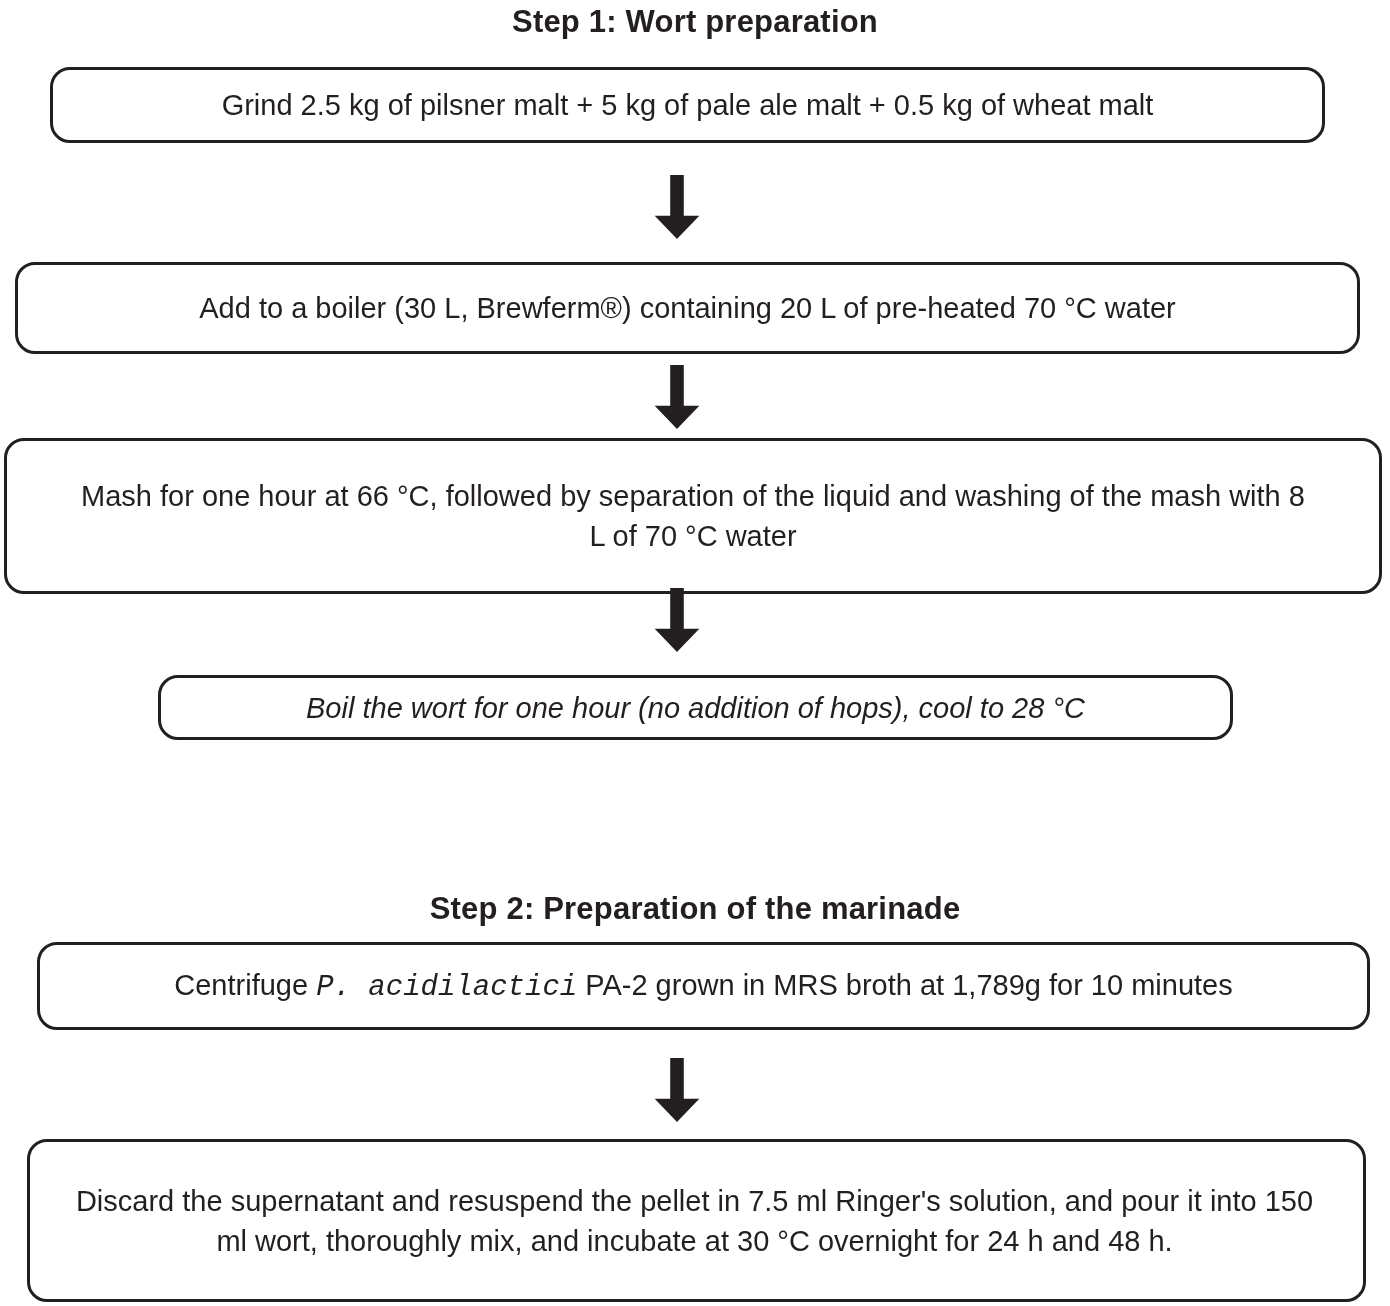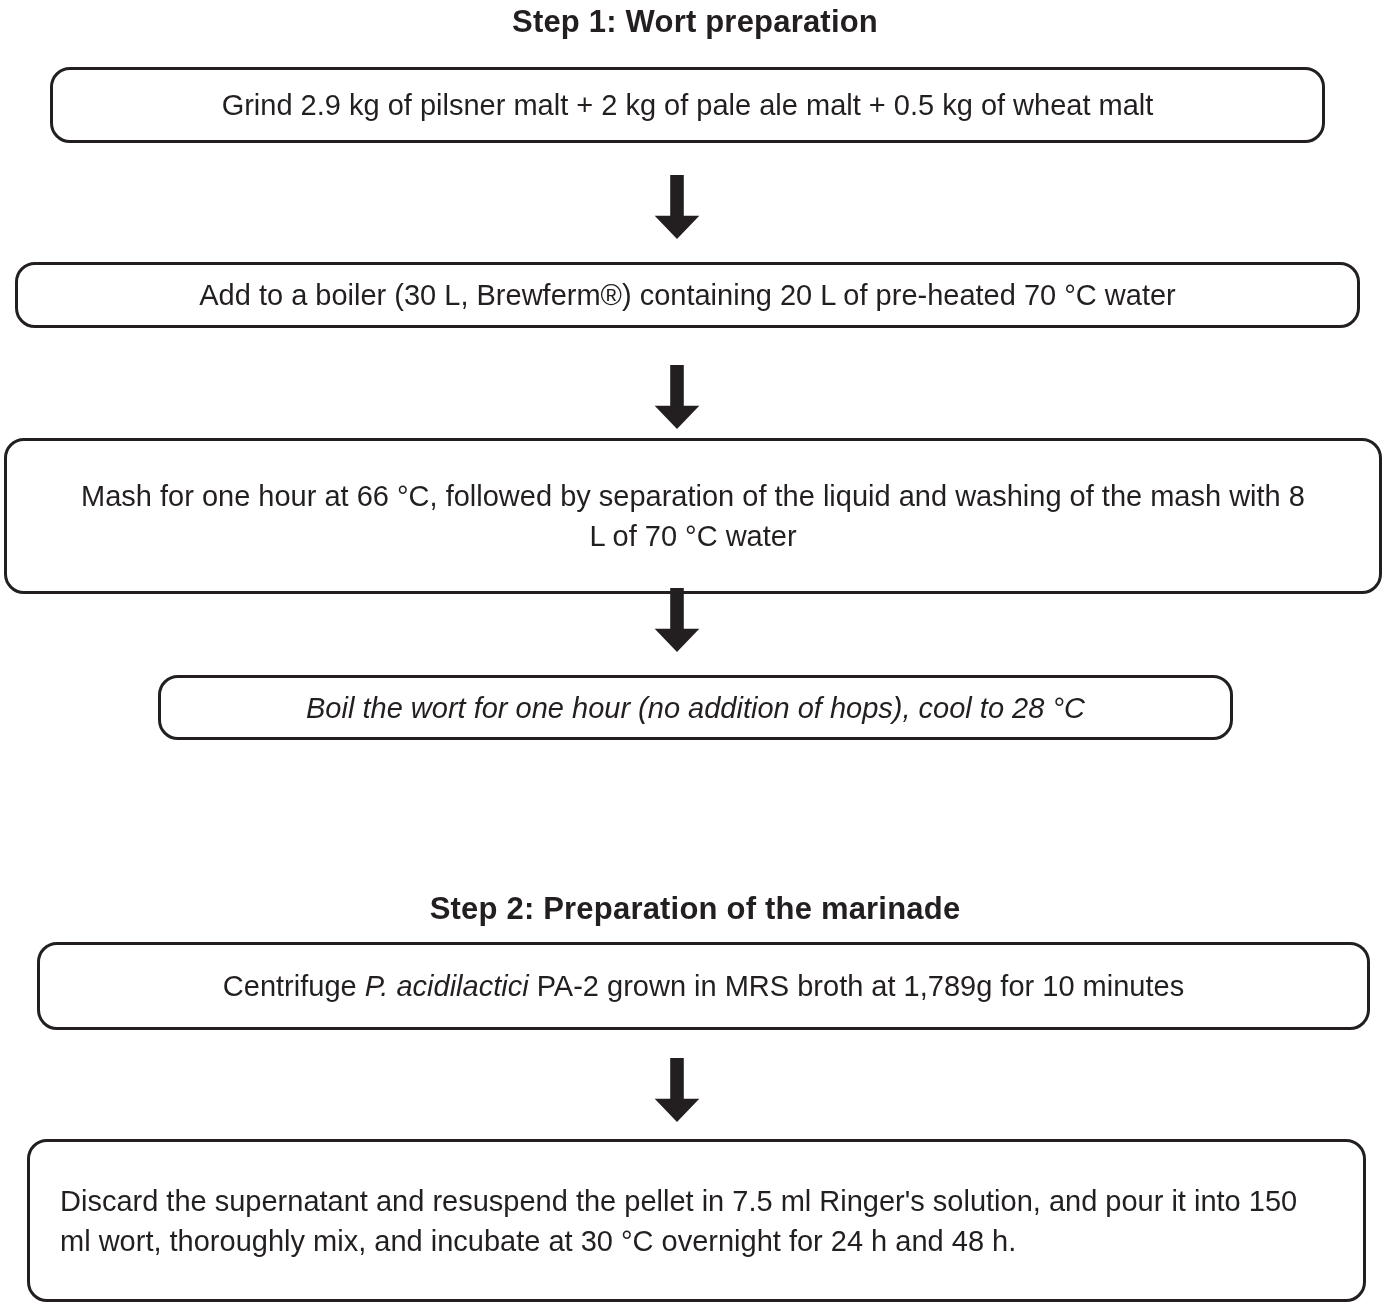--- a/index.html
+++ b/index.html
@@ -39,46 +39,46 @@
     font-size: 29px;
     line-height: 40px;
     padding: 8px 26px;
   }
   .flow-box .inner {
     display: block;
   }
   .box-mash .inner { max-width: 1230px; }
   .box-discard {
     justify-content: flex-start;
-    text-align: left;
+    text-align: center;
     padding: 12px 34px 12px 30px;
   }
   .arrow {
     position: absolute;
     width: 48px;
     height: 64px;
   }
-  .italic { font-style: italic; }
+  .italic { font-style: italic; font-family: Liberation Mono, monospace; }
 </style>
 </head>
 <body>
 
 <div class="canvas">
 
   <div class="step-heading" style="top: 4px;">Step 1: Wort preparation</div>
 
   <div class="flow-box" style="left: 50px; top: 67px; width: 1275px; height: 76px;">
-    <span class="inner">Grind 2.9 kg of pilsner malt + 2 kg of pale ale malt + 0.5 kg of wheat malt</span>
+    <span class="inner">Grind 2.5 kg of pilsner malt + 5 kg of pale ale malt + 0.5 kg of wheat malt</span>
   </div>
 
   <svg class="arrow" style="left: 653px; top: 175px;" viewBox="0 0 48 66">
     <polygon points="17,0 31,0 31,42 47,42 24,66 1,42 17,42" fill="#231f20"></polygon>
   </svg>
 
-  <div class="flow-box" style="left: 15px; top: 262px; width: 1345px; height: 66px;">
+  <div class="flow-box" style="left: 15px; top: 262px; width: 1345px; height: 92px;">
     <span class="inner">Add to a boiler (30 L, Brewferm®) containing 20 L of pre-heated 70 °C water</span>
   </div>
 
   <svg class="arrow" style="left: 653px; top: 365px;" viewBox="0 0 48 66">
     <polygon points="17,0 31,0 31,42 47,42 24,66 1,42 17,42" fill="#231f20"></polygon>
   </svg>
 
   <div class="flow-box box-mash" style="left: 4px; top: 438px; width: 1378px; height: 156px;">
     <span class="inner">Mash for one hour at 66 °C, followed by separation of the liquid and washing of the mash with 8 L of 70 °C water</span>
   </div>

